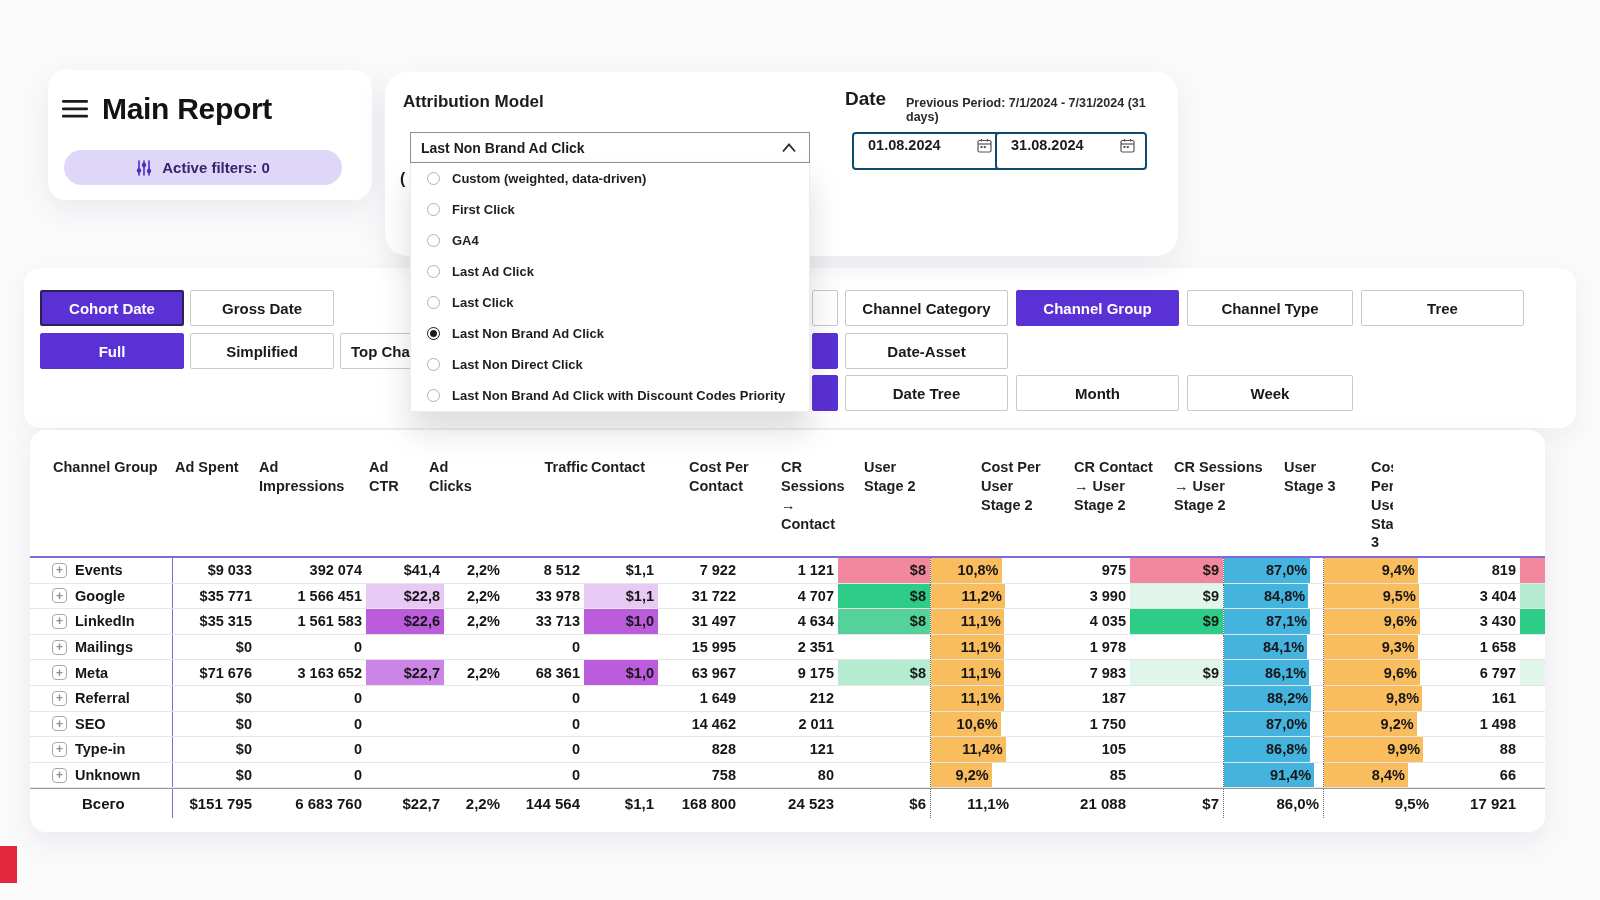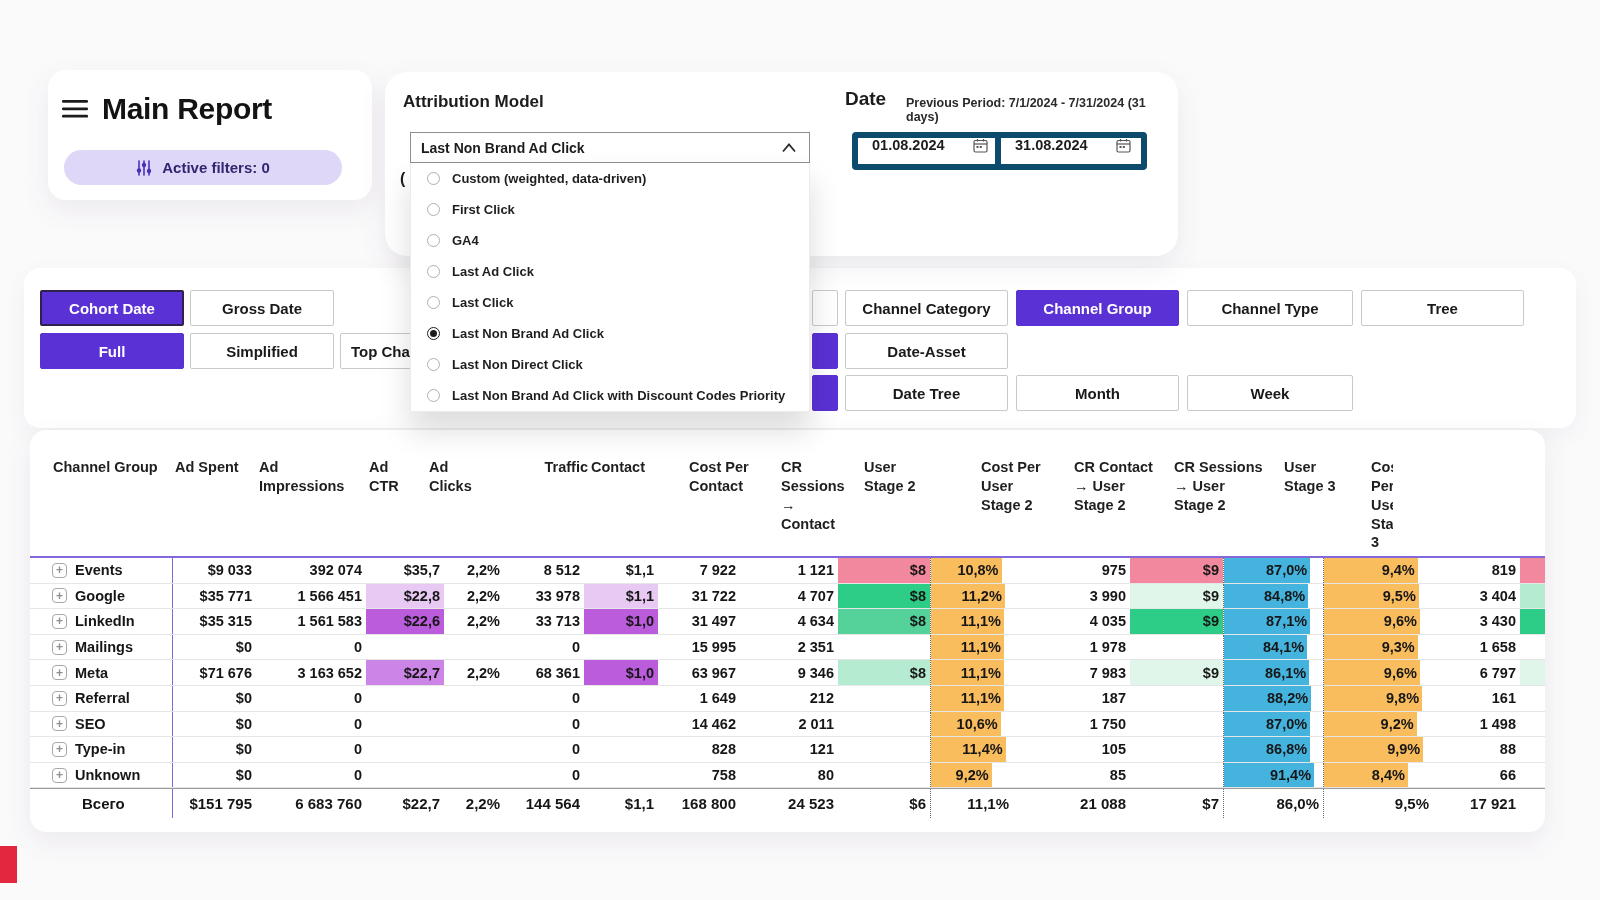--- a/index.html
+++ b/index.html
@@ -14,21 +14,21 @@
   .page-title { font-size:30px; font-weight:700; color:#131313; letter-spacing:-0.3px; }
   .menu-btn { cursor:pointer; display:flex; align-items:center; }
   .filters-pill { position:absolute; left:16px; right:30px; top:80px; height:35px; border-radius:18px;
                   background:var(--pillBg,#ded7f8); display:flex; align-items:center; justify-content:center;
                   gap:10px; color:var(--pillText,#36246f); font-weight:700; font-size:15px; cursor:pointer; }
   
   .controls-card { left:385px; top:72px; width:793px; height:184px; z-index:2; border-radius:22px; }
   .attr-label { position:absolute; left:18px; top:20px; font-size:17px; font-weight:700; }
   .date-label { position:absolute; left:460px; top:16px; font-size:19px; font-weight:700; }
   .prev-period { position:absolute; left:521px; top:24px; font-size:12.5px; font-weight:600; color:#2a2a2a; }
-  .date-input { position:absolute; top:60px; width:152px; height:38px; border:6px solid #0c4a6e;
+  .date-input { position:absolute; top:60px; width:152px; height:38px; border:2px solid #0c4a6e;
                 border-radius:4px; background:#fff; display:flex; align-items:center;
                 justify-content:space-between; padding:0 10px 12px 14px; font-size:14.5px; font-weight:700; cursor:pointer; }
   .date-from { left:467px; } .date-to { left:610px; }
   
   .report-card { left:24px; top:268px; width:1552px; height:160px; z-index:1; border-radius:16px;
                  box-shadow:0 8px 24px rgba(40,30,80,0.06); }
   .report-type-label { position:absolute; left:16px; top:26px; font-size:17px; font-weight:700; }
   .rt-btn { position:absolute; height:36px; background:#fff; border:1px solid var(--btnBorder,#c9c9c9);
             border-radius:2px; display:flex; align-items:center; justify-content:center;
             font-size:15px; font-weight:600; color:#1a1a1a; z-index:5; cursor:pointer;
@@ -282,21 +282,21 @@
               <span>Events</span>
             </span>
           </div>
           <div class="cell r pline" style="width: 84px;">
             <span>$9 033</span>
           </div>
           <div class="cell r" style="width: 110px;">
             <span>392 074</span>
           </div>
           <div class="cell r" style="width: 78px;">
-            <span>$35,7</span>
+            <span>$41,4</span>
           </div>
           <div class="cell r" style="width: 60px;">
             <span>2,2%</span>
           </div>
           <div class="cell r" style="width: 80px;">
             <span>8 512</span>
           </div>
           <div class="cell r" style="width: 74px;">
             <span>$1,1</span>
           </div>
@@ -533,21 +533,21 @@
           <div class="cell r" style="width: 80px;">
             <span>68 361</span>
           </div>
           <div class="cell r" style="width: 74px; background: rgb(187, 92, 221);">
             <span>$1,0</span>
           </div>
           <div class="cell r" style="width: 82px;">
             <span>63 967</span>
           </div>
           <div class="cell r" style="width: 98px;">
-            <span>9 346</span>
+            <span>9 175</span>
           </div>
           <div class="cell r" style="width: 92px; background: rgb(180, 235, 209);">
             <span>$8</span>
           </div>
           <div class="cell r dotted" style="width: 83px;">
             <div class="bar" style="width: 89%; background: rgb(249, 189, 94);"></div>
             <span class="bartext" style="width: 89%;">11,1%</span>
           </div>
           <div class="cell r" style="width: 117px;">
             <span>7 983</span>

